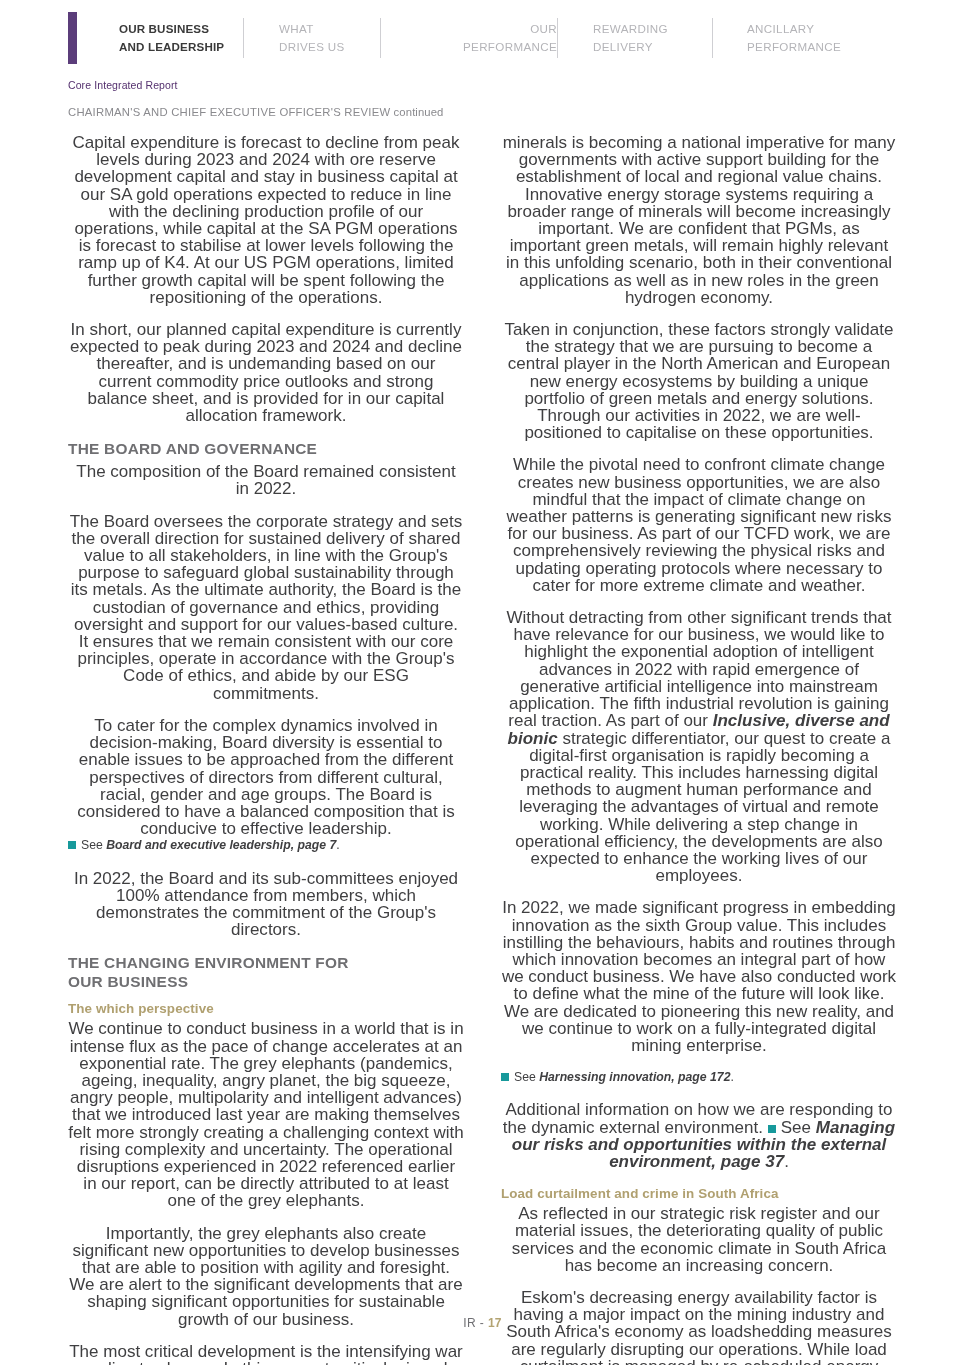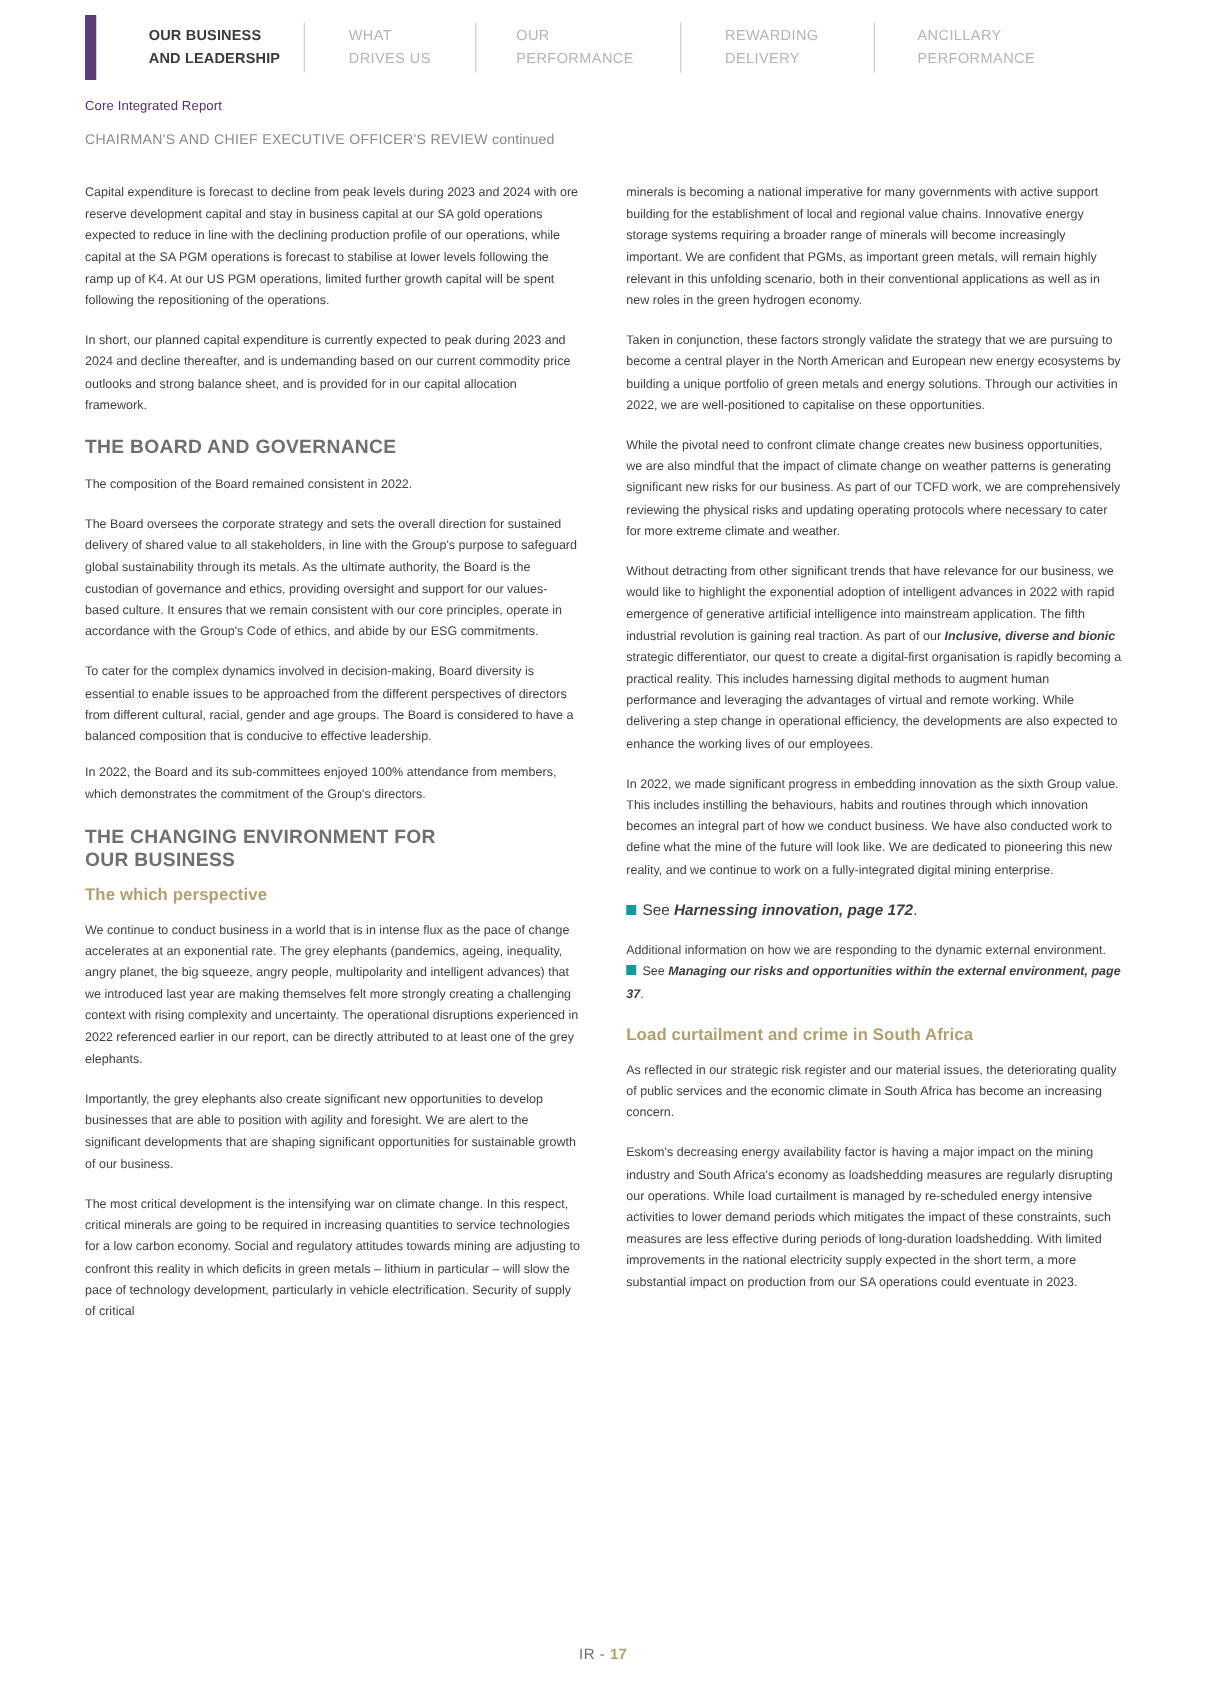--- a/index.html
+++ b/index.html
@@ -66,21 +66,21 @@
   .nav-sep {
     width: 1px;
     background: #cfcfd3;
     margin: 6px 0 6px 0;
     flex: 0 0 auto;
   }
 
   
   .ni-1 { margin-left: 42px; width: 124px; }
   .ni-2 { margin-left: 35px; width: 101px; }
-  .ni-3 { margin-left: 32px; width: 131px; }
+  .ni-3 { margin-left: 45px; width: 131px; align-items: flex-end; }
   .ni-4 { margin-left: 35px; width: 119px; }
   .ni-5 { margin-left: 34px; width: 120px; }
 
   
   .report-label {
     position: absolute;
     left: 68px;
     top: 79px;
     font-size: 10.5px;
     font-weight: normal;
@@ -106,25 +106,26 @@
     top: 134px;
     width: 830px;
     display: flex;
     gap: 37px;
   }
   .col {
     width: 396px;
   }
 
   p.body {
-    margin: 12px 0 15px 0;
-    font-size: 10px;
+    margin: 0 0 15px 0;
+    font-size: 17px;
     line-height: 17.2px;
     color: #3f3f41;
     letter-spacing: 0.01px;
+    text-align: center;
   }
   p.body.tight { margin-bottom: 0; }
 
   h2.sec {
     margin: 3px 0 5px 0;
     font-size: 15.4px;
     font-weight: bold;
     color: #6f6f72;
     letter-spacing: 0.25px;
     line-height: 19px;
@@ -229,20 +230,23 @@
 
       <p class="body">Capital expenditure is forecast to decline from peak levels during 2023 and 2024 with ore reserve development capital and stay in business capital at our SA gold operations expected to reduce in line with the declining production profile of our operations, while capital at the SA PGM operations is forecast to stabilise at lower levels following the ramp up of K4. At our US PGM operations, limited further growth capital will be spent following the repositioning of the operations.</p>
       <p class="body">In short, our planned capital expenditure is currently expected to peak during 2023 and 2024 and decline thereafter, and is undemanding based on our current commodity price outlooks and strong balance sheet, and is provided for in our capital allocation framework.</p>
 
       <h2 class="sec first">THE BOARD AND GOVERNANCE</h2>
 
       <p class="body">The composition of the Board remained consistent in 2022.</p>
       <p class="body">The Board oversees the corporate strategy and sets the overall direction for sustained delivery of shared value to all stakeholders, in line with the Group's purpose to safeguard global sustainability through its metals. As the ultimate authority, the Board is the custodian of governance and ethics, providing oversight and support for our values-based culture.  It ensures that we remain consistent with our core principles, operate in accordance with the Group's Code of ethics, and abide by our ESG commitments.</p>
       <p class="body tight">To cater for the complex dynamics involved in decision-making, Board diversity is essential to enable issues to be approached from the different perspectives of directors from different cultural, racial, gender and age groups. The Board is considered to have a balanced composition that is conducive to effective leadership.</p>
 
+      <div class="xref">
+        <span class="sq"></span><span>See </span><span class="ital">Board and executive leadership, page 7</span><span>.</span>
+      </div>
 
       <p class="body">In 2022, the Board and its sub-committees enjoyed 100% attendance from members, which demonstrates the commitment of the Group's directors.</p>
 
       <h2 class="sec">
         <span>THE CHANGING ENVIRONMENT FOR</span><br>
         <span>OUR BUSINESS</span>
       </h2>
 
       <h3 class="sub">The which perspective</h3>
 

